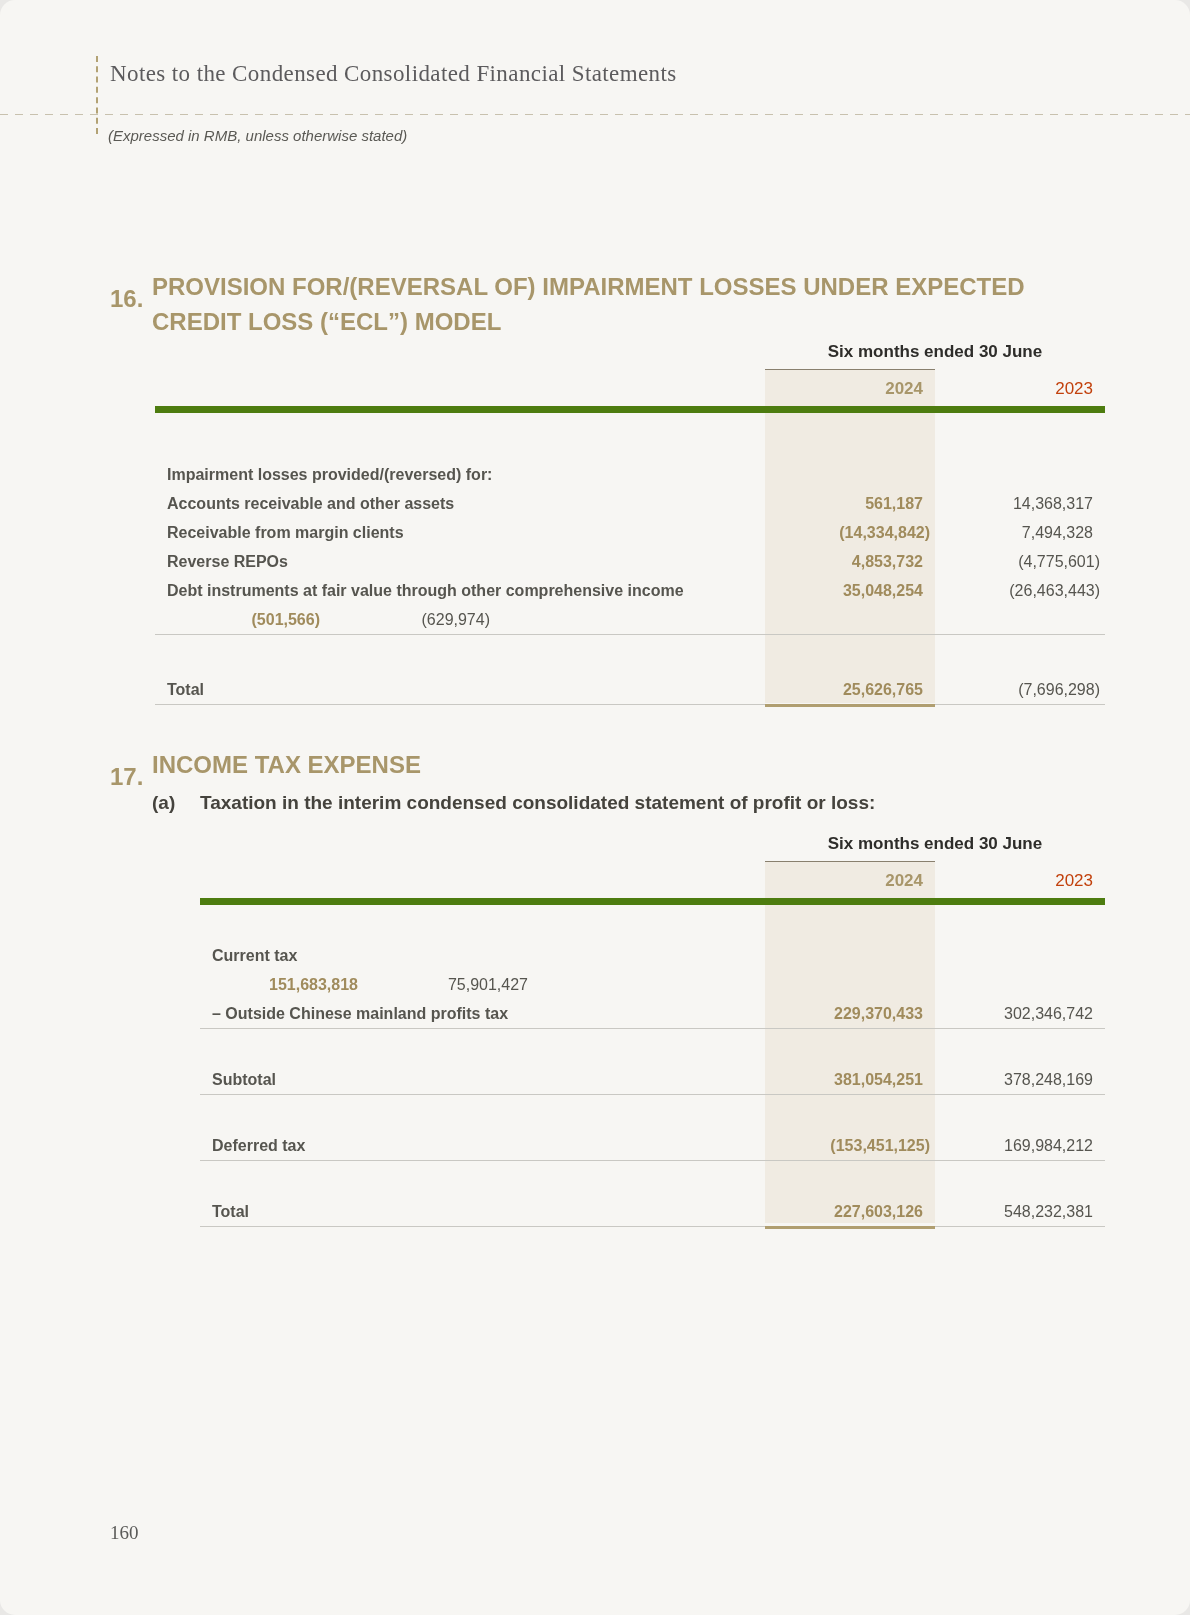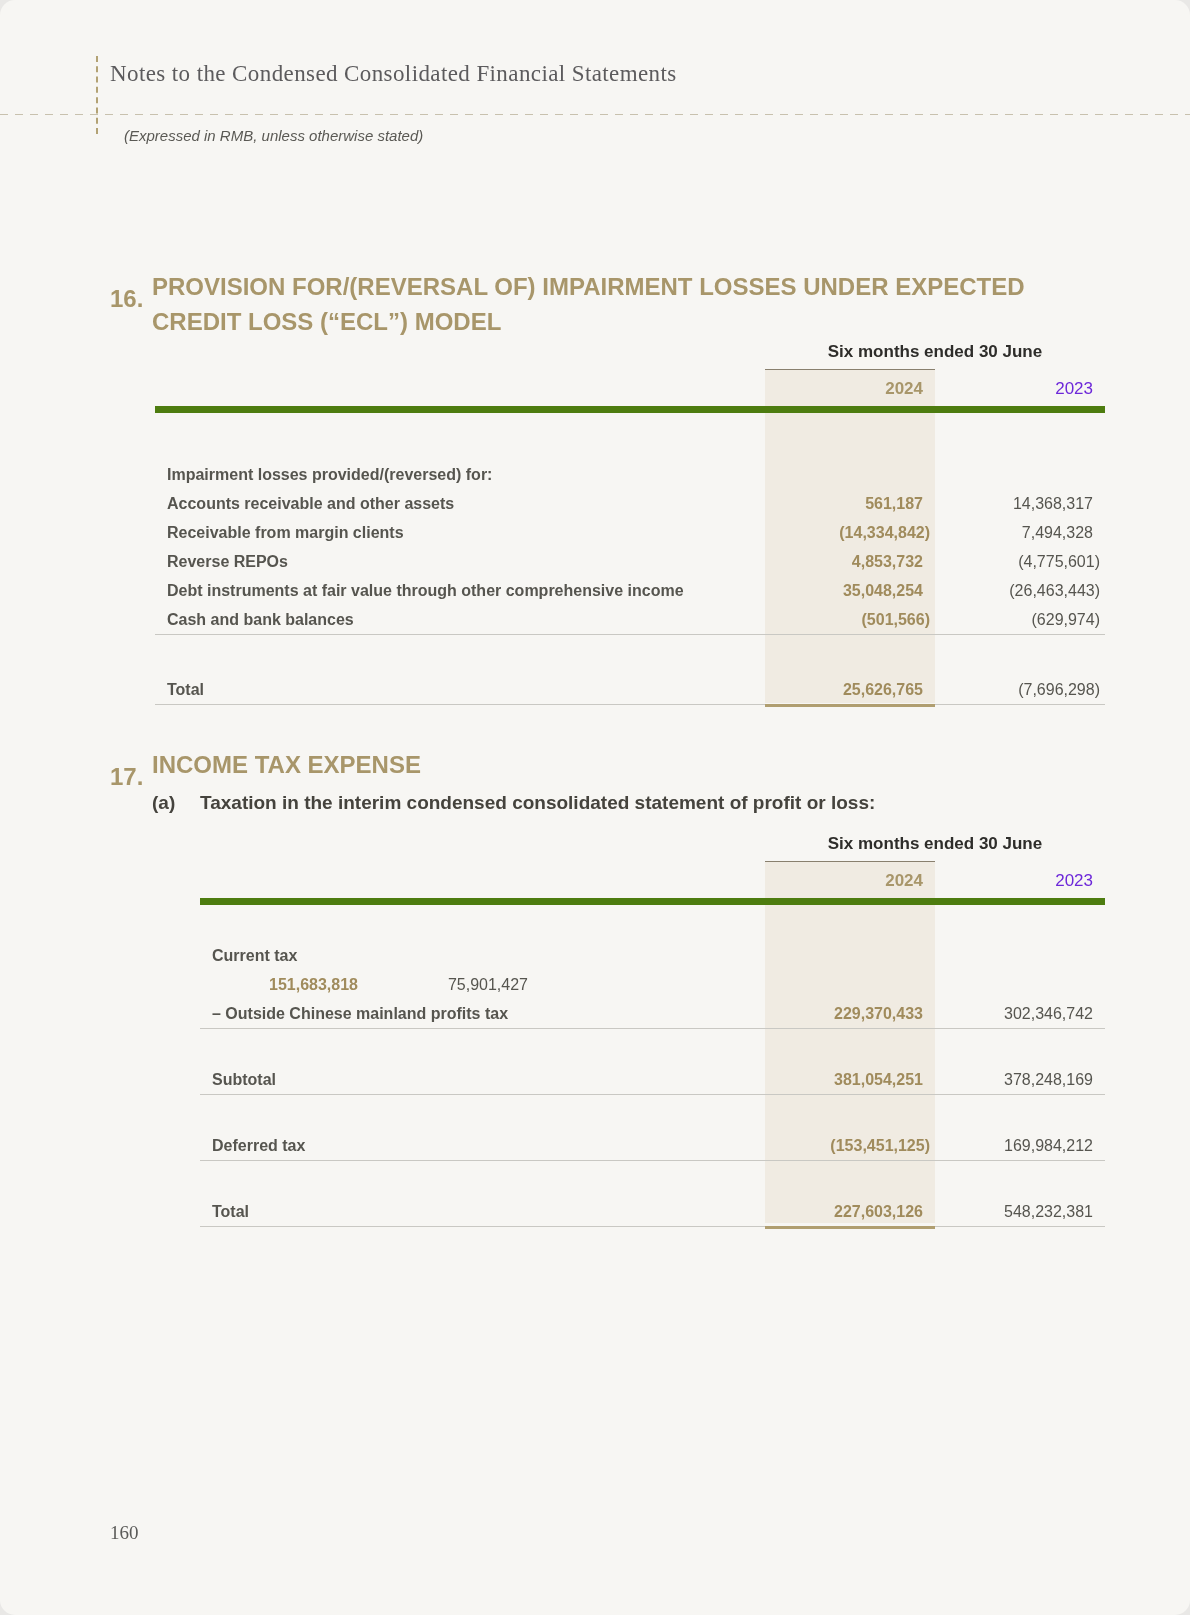--- a/index.html
+++ b/index.html
@@ -20,21 +20,21 @@
     position:absolute; left:0; top:114px; width:1190px; height:1px;
     background:repeating-linear-gradient(90deg,#c8c1ae 0,#c8c1ae 8px,transparent 8px,transparent 15px);
   }
   .doc-title {
     position:absolute; left:110px; top:61px;
     font-family:"Liberation Serif","DejaVu Serif",serif;
     font-size:23px; font-weight:400; color:#5c5b5d; letter-spacing:0.4px;
     white-space:nowrap;
   }
   .doc-subtitle {
-    position:absolute; left:124px; top:127px;
+    position:absolute; left:108px; top:127px;
     font-style:italic; font-size:15px; color:#5a5954;
   }
 
   
   .sec { position:absolute; left:110px; display:flex; }
   .sec-num {
     width:42px; flex:none; font-weight:bold; font-size:24px; color:#a8966a;
     line-height:1.45;
     margin-top:12px;
   }
@@ -73,21 +73,21 @@
   }
   .row .n24 { font-weight:bold; color:#a08b5c; }
   .row .n23 { color:#56554f; }
   .row .neg { padding-right:5px; }
 
   .row.hdr {
     height:43px; align-items:flex-end; box-sizing:border-box; padding-bottom:7px;
     border-bottom:7px solid #4d7c0f;
   }
   .row.hdr .n24 { font-size:17px; color:#a8966a; }
-  .row.hdr .n23 { font-size:17px; color:#6d28d9; font-weight:400;margin-top:36px; }
+  .row.hdr .n23 { font-size:17px; color:#c2410c; font-weight:400;margin-top:36px; }
 
   .blank47 { height:47px; } .blank40 { height:40px; } .blank36 { height:36px; }
   .rule { height:0; border-top:1px solid #c9c8c3; position:relative; }
   .tanseg {
     position:absolute; right:170px; width:170px; top:-1px; height:3px;
     background:#b09e70;
   }
 
   
   .page-num {
@@ -140,21 +140,20 @@
         <div class="lbl">Reverse REPOs</div>
         <div class="n24">4,853,732</div>
         <div class="n23 neg">(4,775,601)</div>
       </div>
       <div class="row">
         <div class="lbl">Debt instruments at fair value through other comprehensive income</div>
         <div class="n24">35,048,254</div>
         <div class="n23 neg">(26,463,443)</div>
       </div>
       <div class="row">
-        <div class="lbl">Cash and bank balances</div>
         <div class="n24 neg">(501,566)</div>
         <div class="n23 neg">(629,974)</div>
       </div>
       <div class="rule"></div>
       <div class="blank40"></div>
       <div class="row">
         <div class="lbl">Total</div>
         <div class="n24">25,626,765</div>
         <div class="n23 neg">(7,696,298)</div>
       </div>

